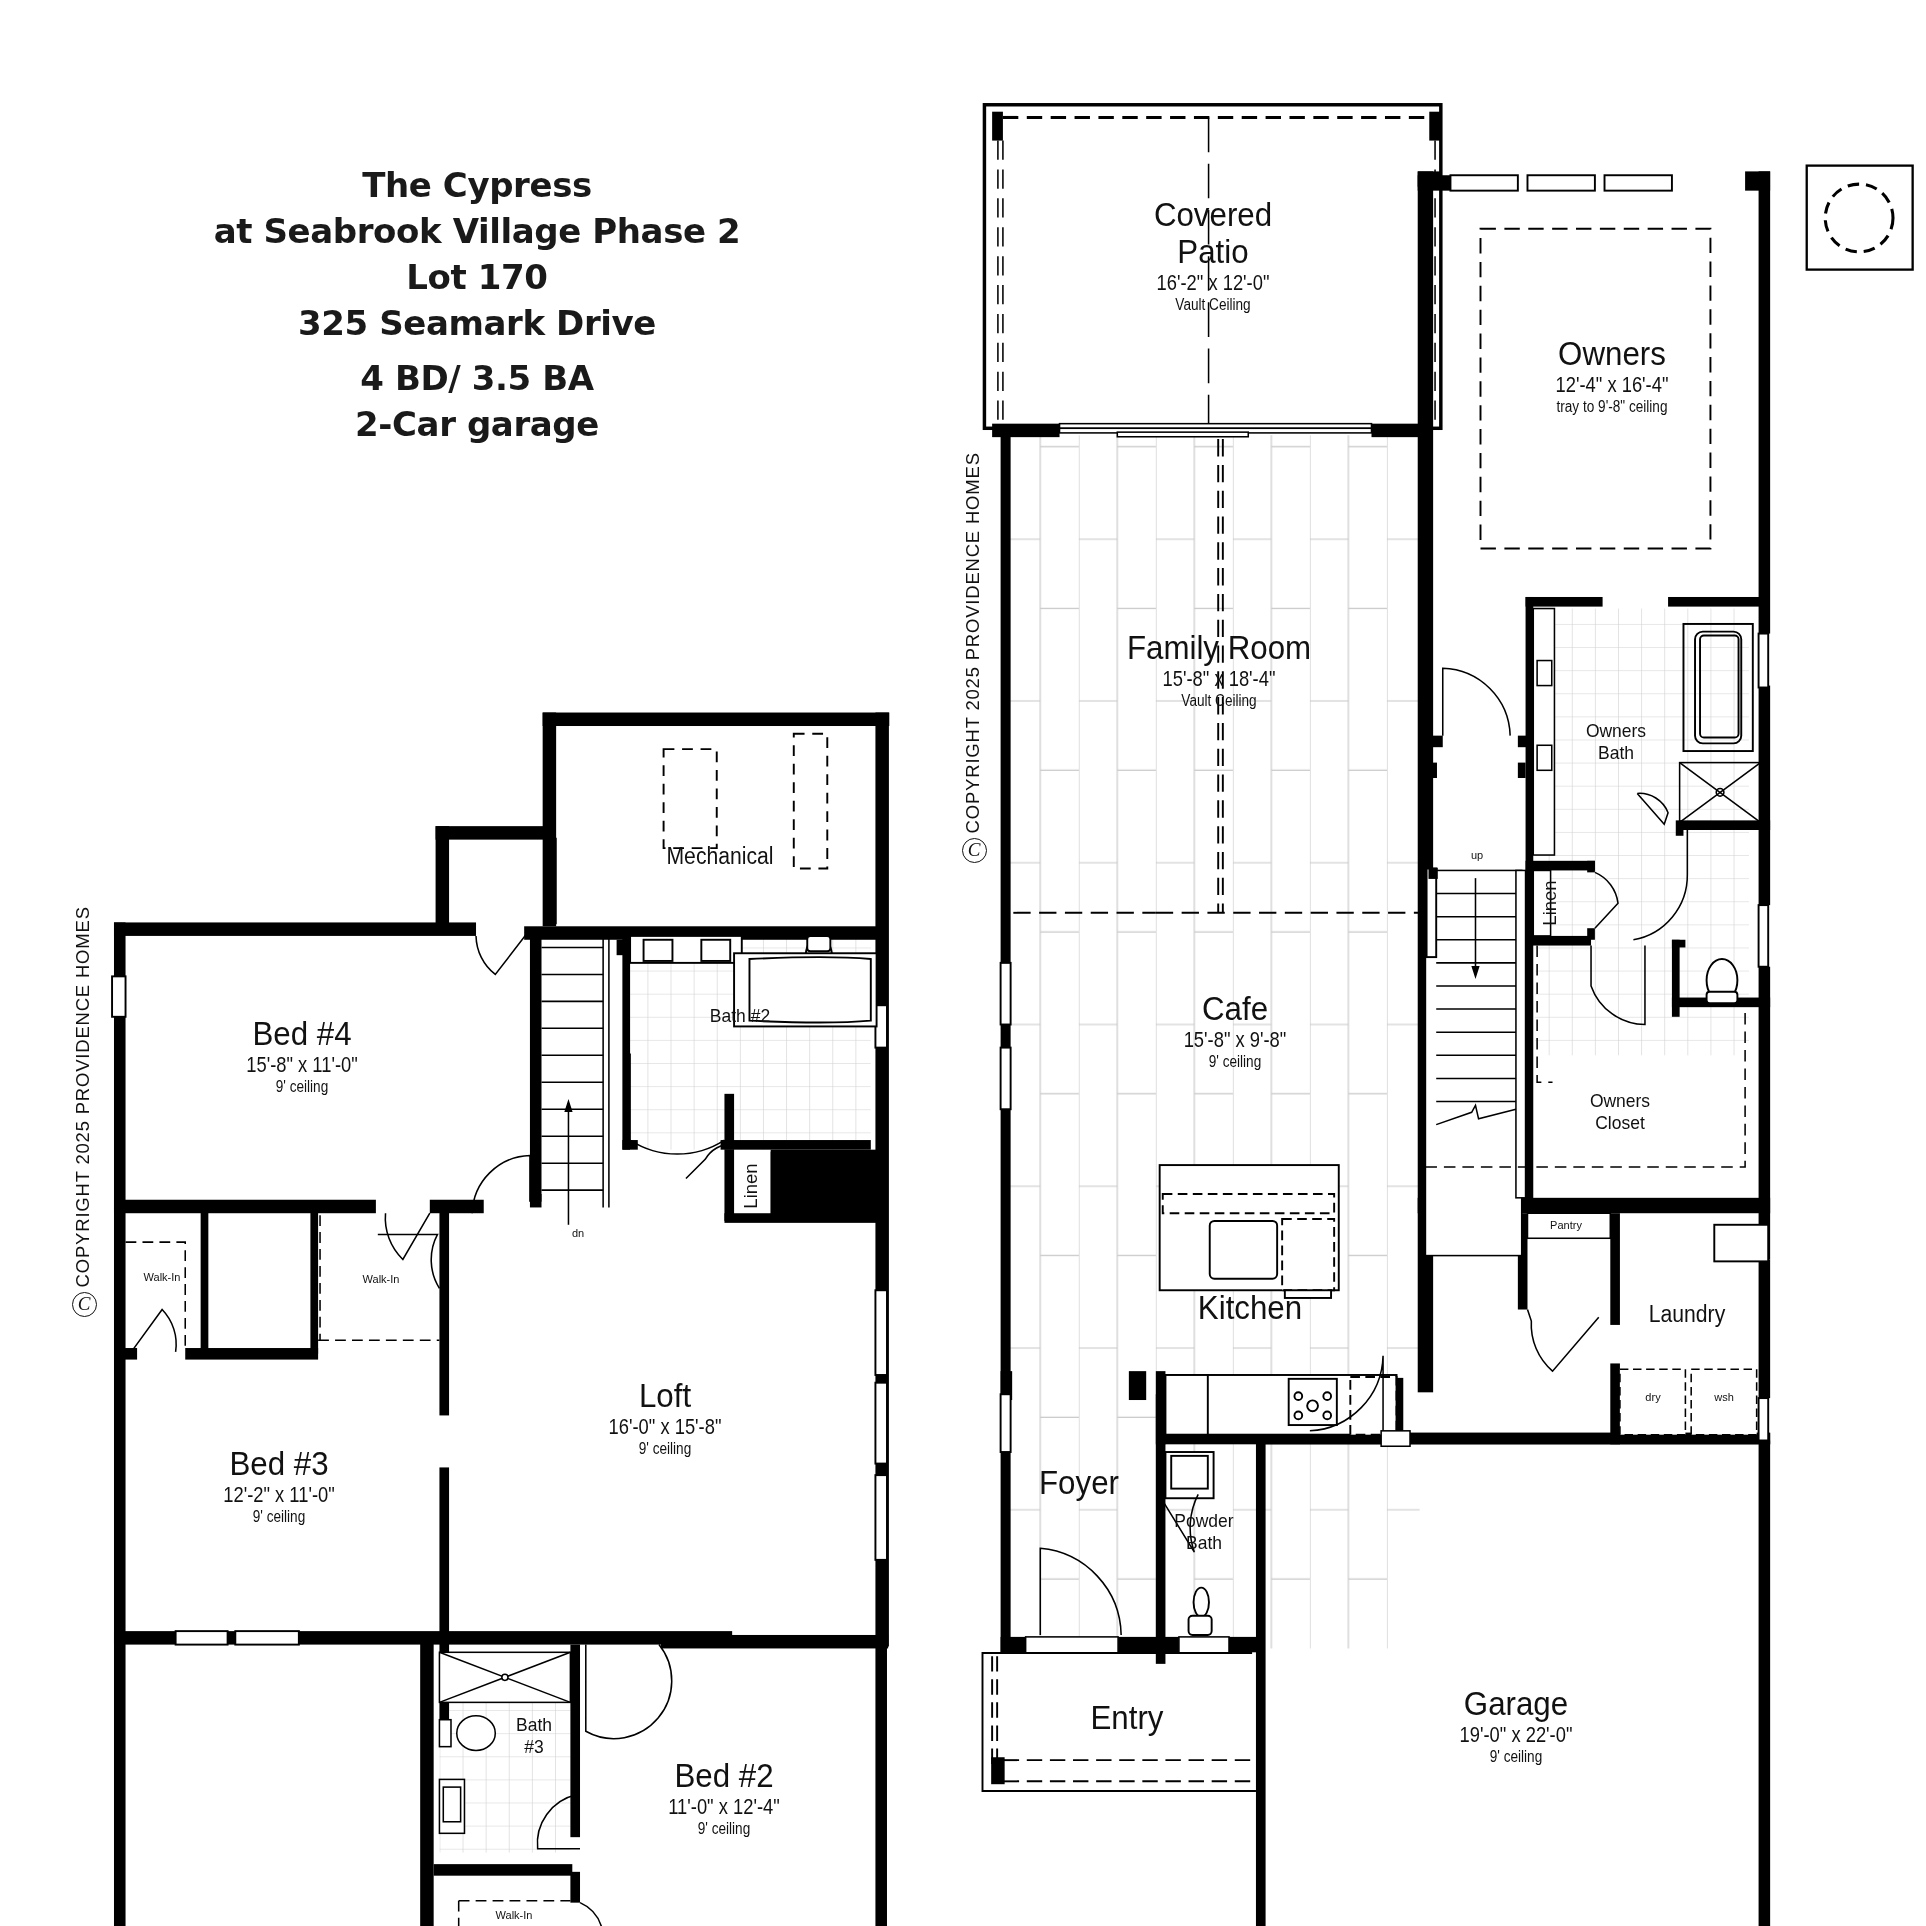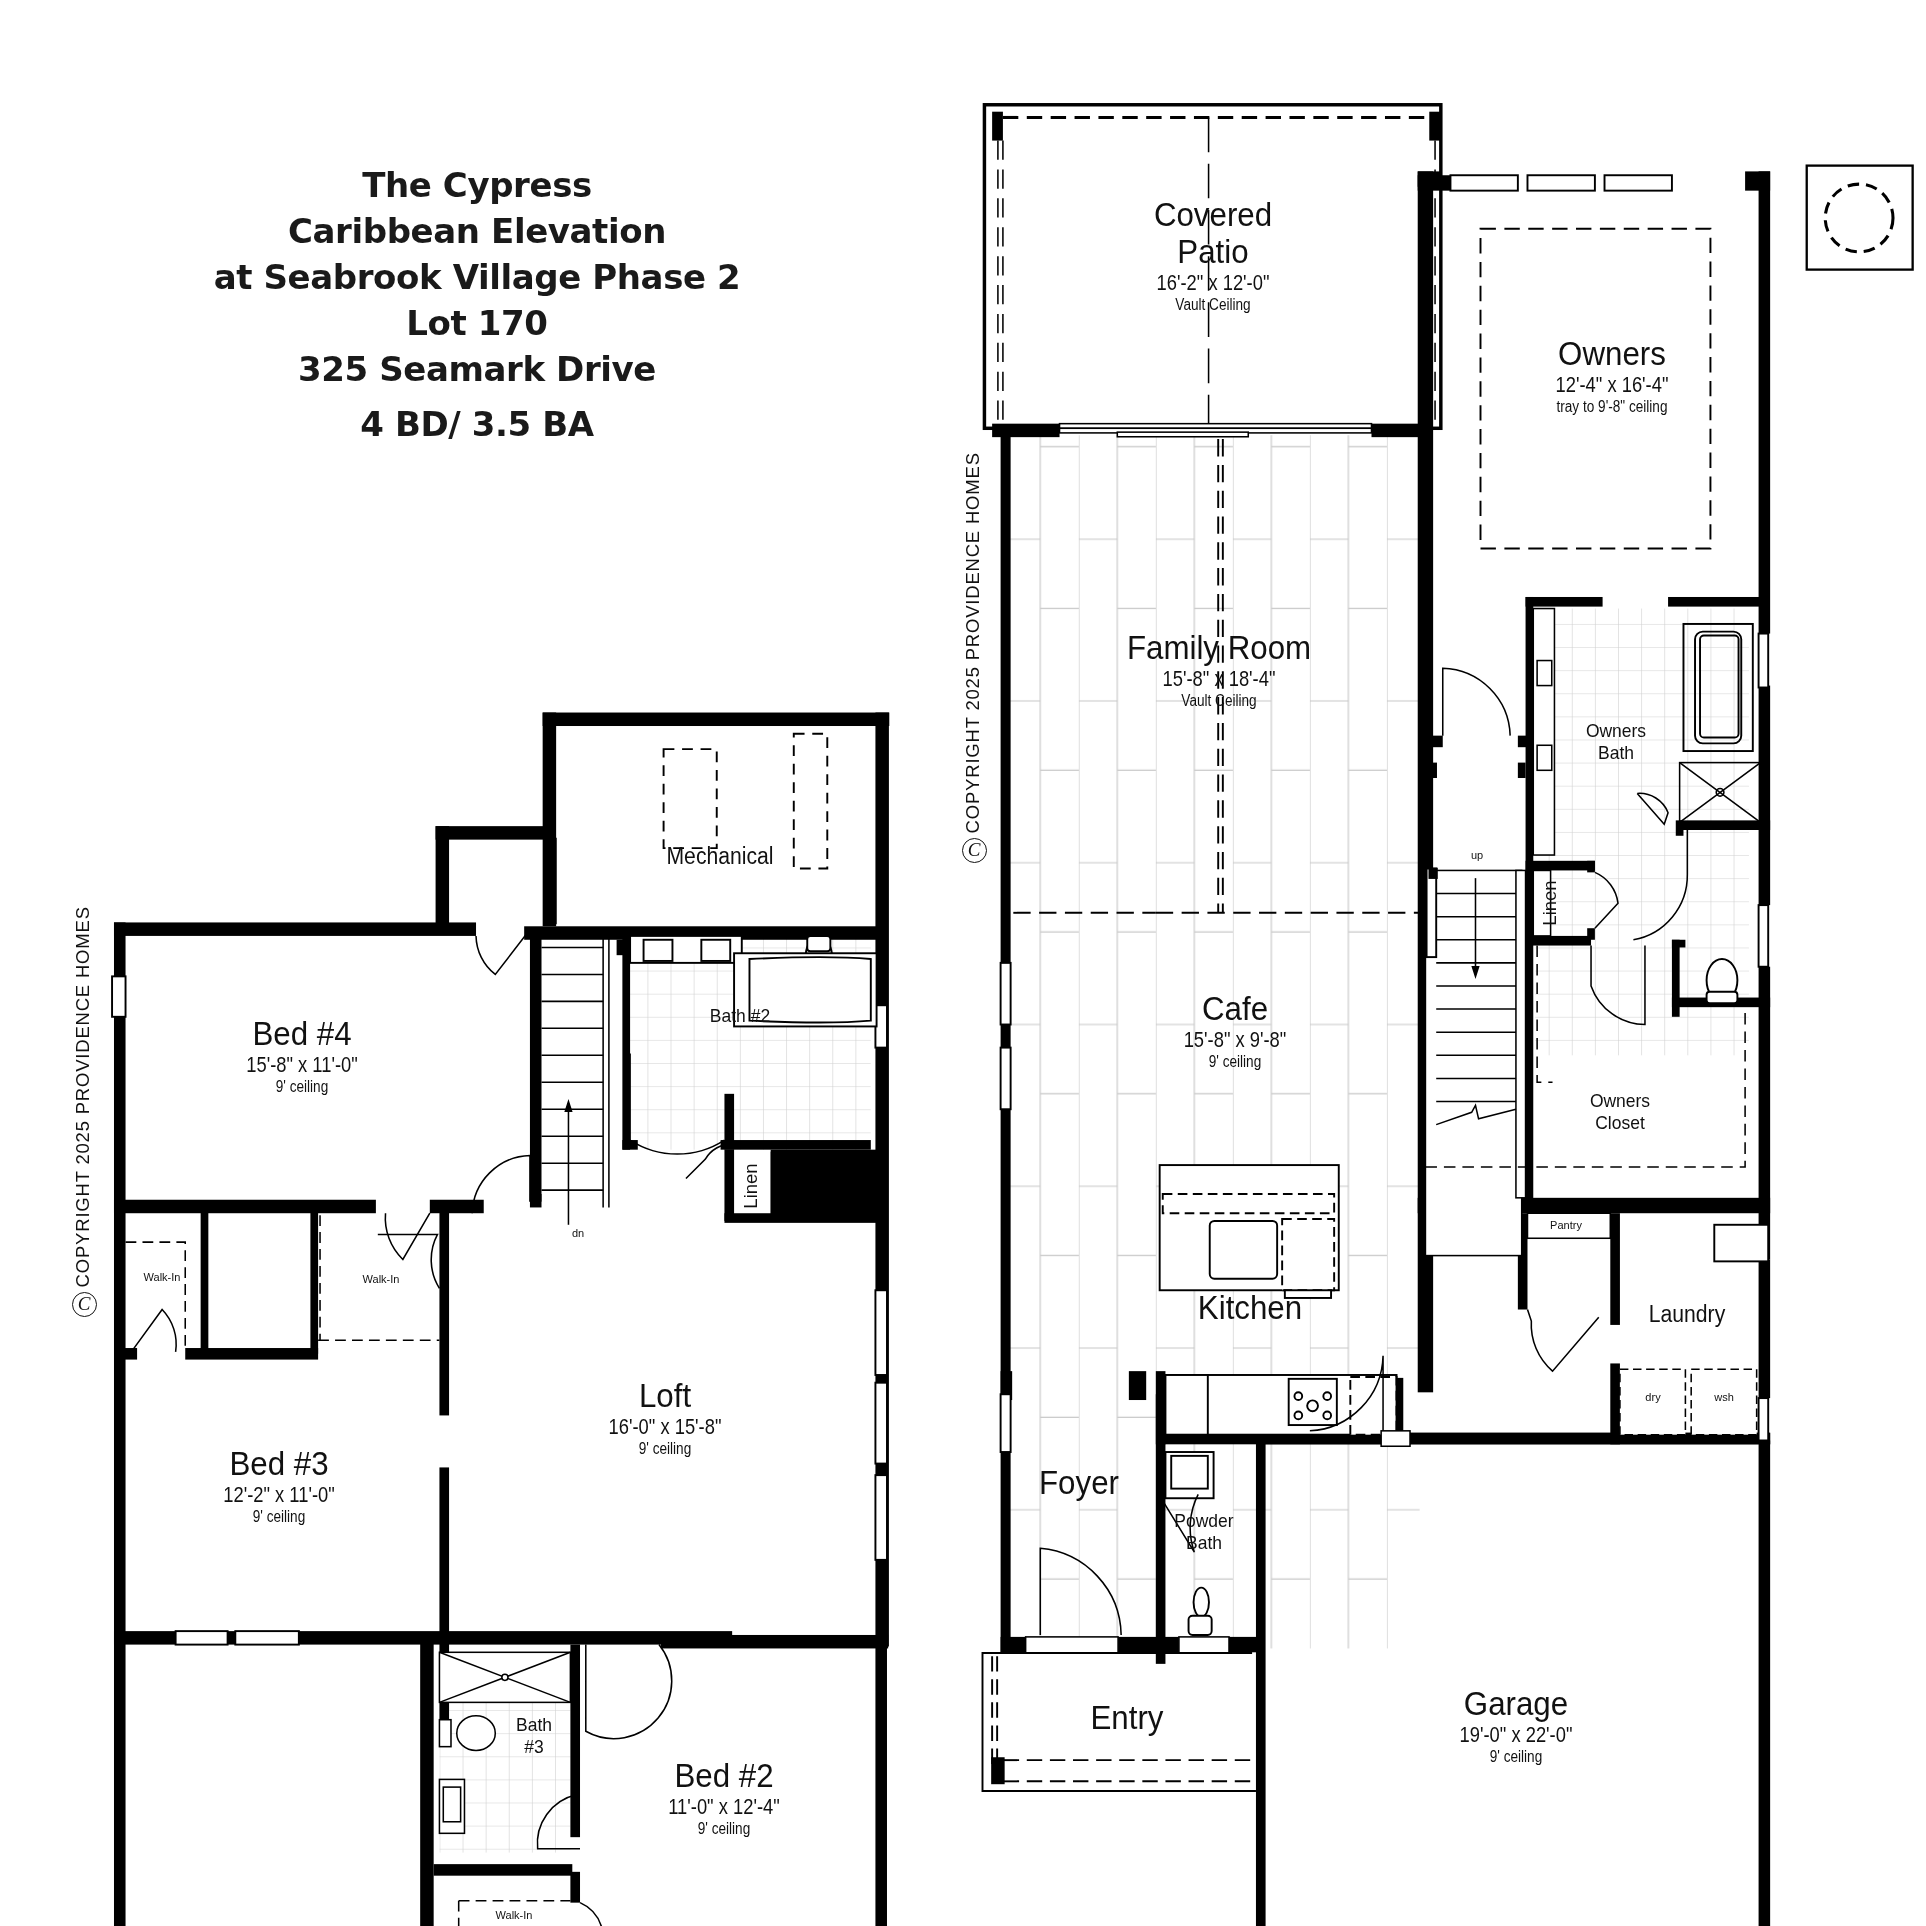--- a/index.html
+++ b/index.html
@@ -421,25 +421,25 @@
       <path d="M3965 3400 L3975 3430 A 160 160 0 0 0 4030 3560 L4150 3420"></path>
       <path d="M3020 3900 L3100 4030 A 190 190 0 0 1 3110 3880"></path>
     </g>
   </g>
 
   <rect x="2000" y="2990" width="275" height="180" fill="#000"></rect>
 </svg>
 
 <div class="title-block">
   <div>The Cypress</div>
-  <div>Caribbean Elevation</div>
   <div>at Seabrook Village Phase 2</div>
   <div>Lot 170</div>
   <div>325 Seamark Drive</div>
   <div class="gap">4 BD/ 3.5 BA</div>
+  <div>2-Car garage</div>
 </div>
 
 <div class="copyright" style="left:72px; top:1317px;">
   <span class="c-circle">C</span><span>COPYRIGHT 2025 PROVIDENCE HOMES</span>
 </div>
 <div class="copyright" style="left:962px; top:863px;">
   <span class="c-circle">C</span><span>COPYRIGHT 2025 PROVIDENCE HOMES</span>
 </div>
 
 <div class="room-label" style="left:1213px; top:196px;">

